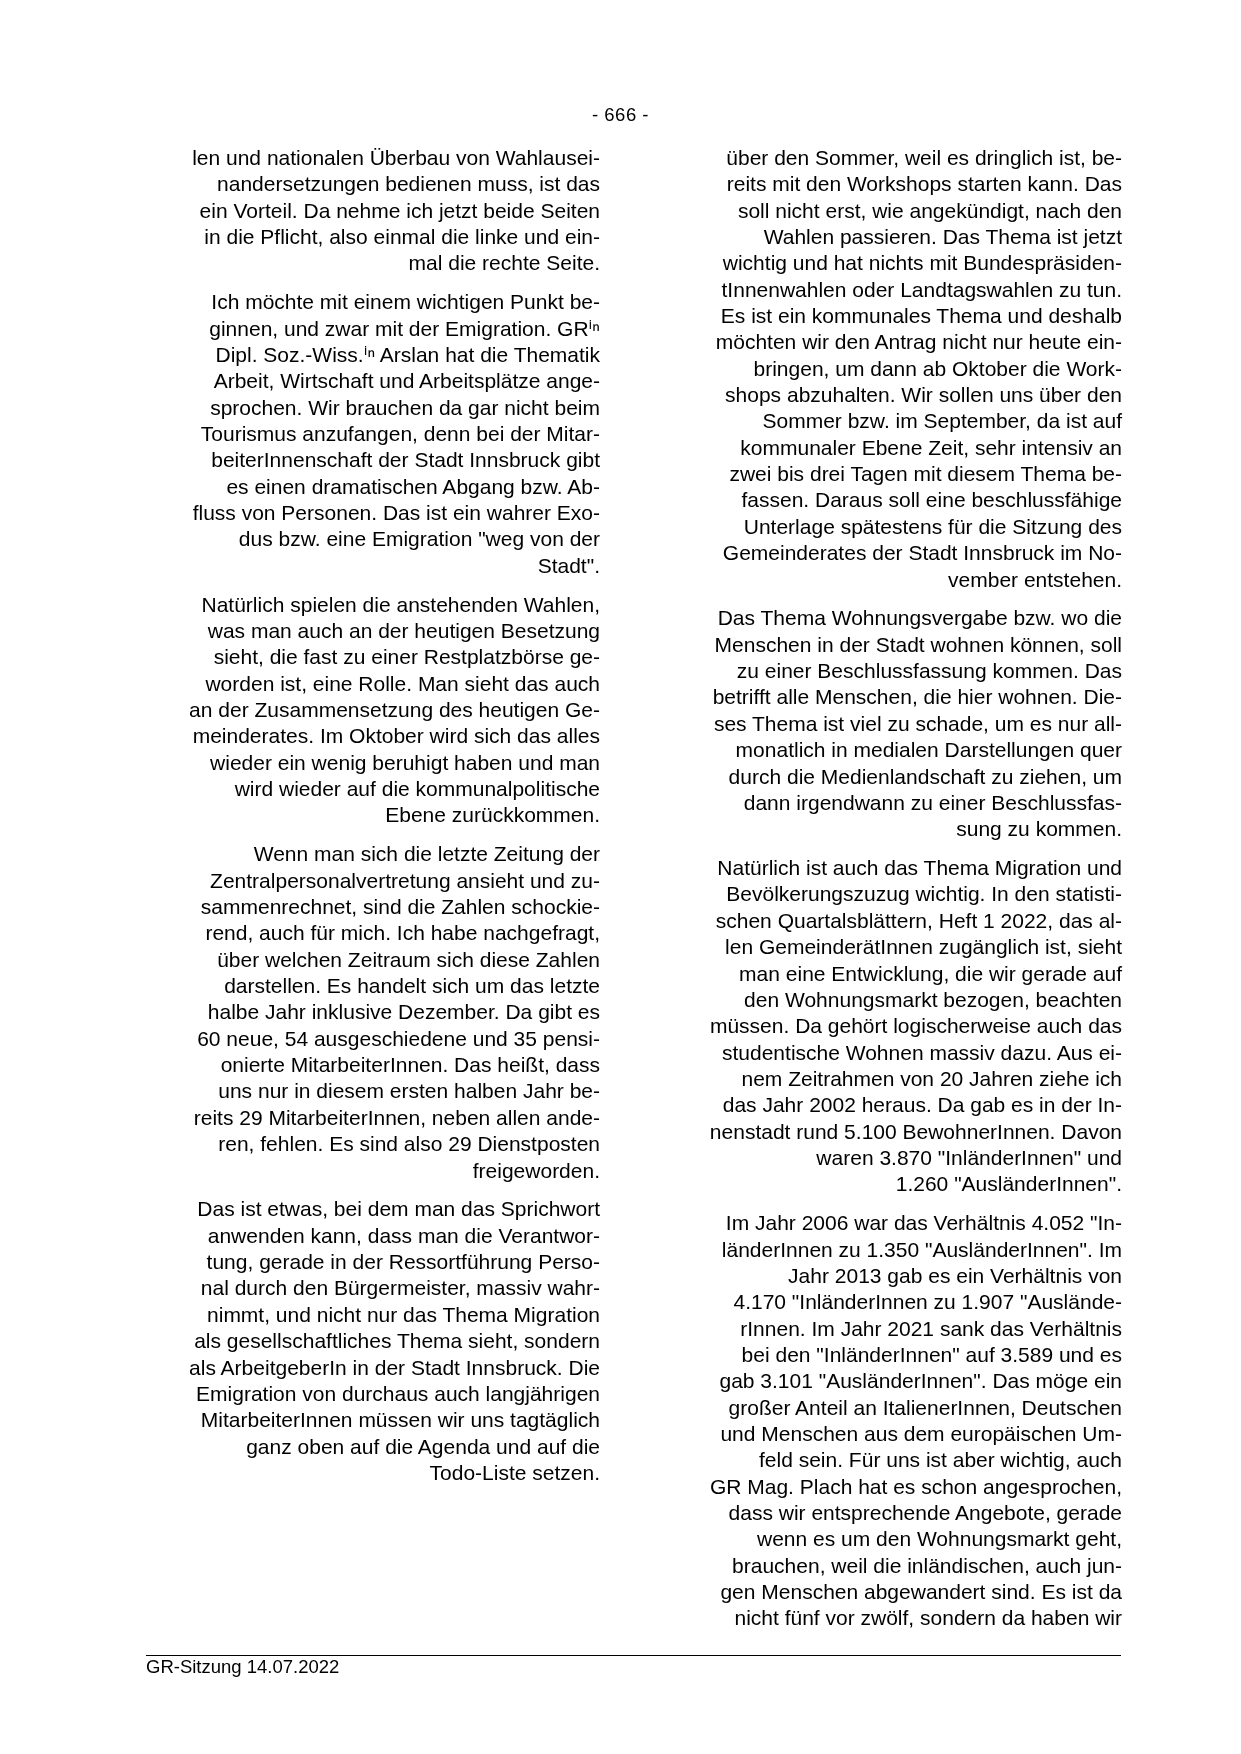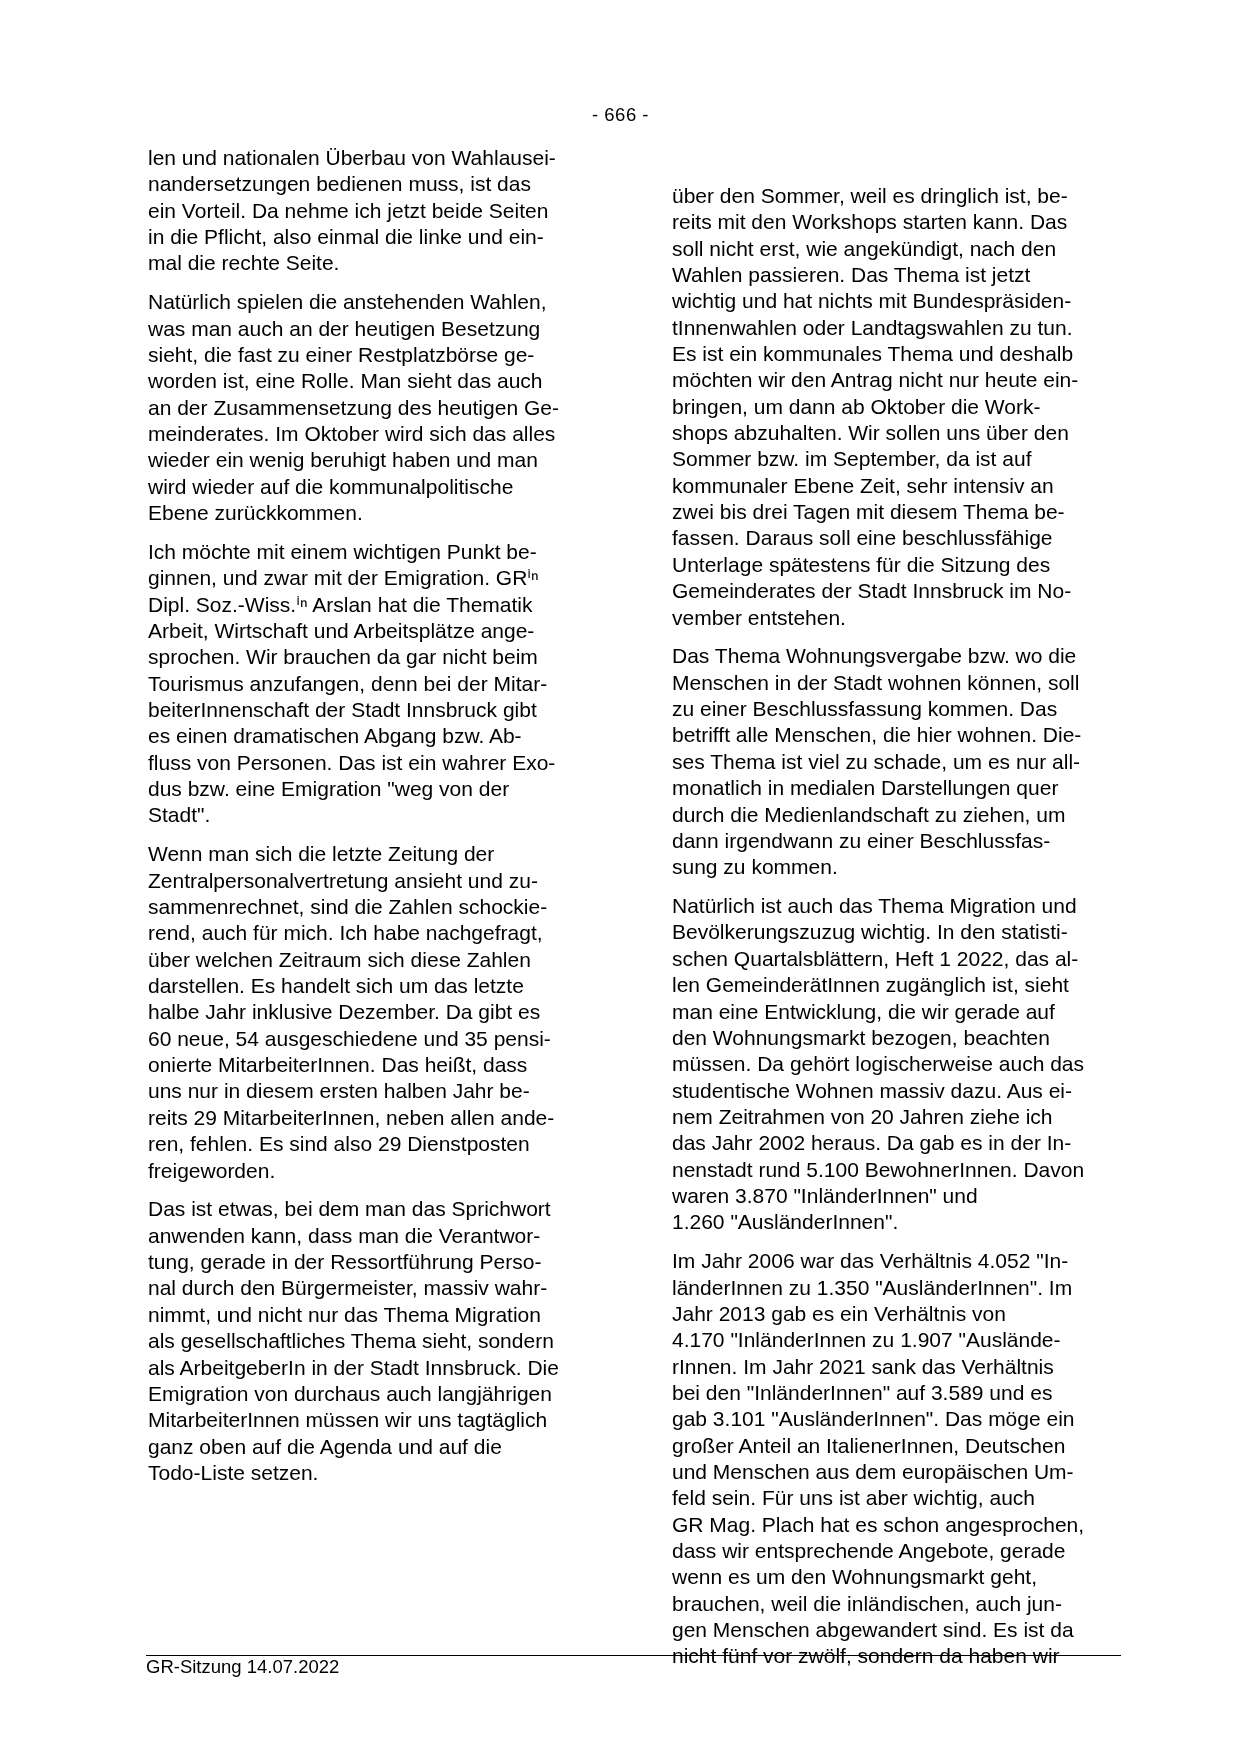--- a/index.html
+++ b/index.html
@@ -28,23 +28,24 @@
   }
   #columns {
     position: absolute;
     top: 145px;
     left: 148px;
     width: 974px;
     display: flex;
   }
   .col {
     flex: 0 0 auto;
+    text-align: right;
   }
   #col-left  { width: 452px; margin-right: 72px; }
-  #col-right { width: 450px; margin-top: 38px; }
+  #col-right { width: 450px; }
   .para {
     margin: 0 0 12.6px 0;
     font-size: 21px;
     line-height: 26.35px;
     white-space: pre;
     letter-spacing: 0px;
   }
   #footer {
     position: absolute;
     top: 1655px;
@@ -63,40 +64,40 @@
   <div id="page-number">- 666 -</div>
 
   <div id="columns">
 
     <div id="col-left" class="col">
       <p class="para">len und nationalen Überbau von Wahlausei-
 nandersetzungen bedienen muss, ist das
 ein Vorteil. Da nehme ich jetzt beide Seiten
 in die Pflicht, also einmal die linke und ein-
 mal die rechte Seite.</p>
-      <p class="para">Natürlich spielen die anstehenden Wahlen,
-was man auch an der heutigen Besetzung
-sieht, die fast zu einer Restplatzbörse ge-
-worden ist, eine Rolle. Man sieht das auch
-an der Zusammensetzung des heutigen Ge-
-meinderates. Im Oktober wird sich das alles
-wieder ein wenig beruhigt haben und man
-wird wieder auf die kommunalpolitische
-Ebene zurückkommen.</p>
       <p class="para">Ich möchte mit einem wichtigen Punkt be-
 ginnen, und zwar mit der Emigration. GRⁱⁿ
 Dipl. Soz.-Wiss.ⁱⁿ Arslan hat die Thematik
 Arbeit, Wirtschaft und Arbeitsplätze ange-
 sprochen. Wir brauchen da gar nicht beim
 Tourismus anzufangen, denn bei der Mitar-
 beiterInnenschaft der Stadt Innsbruck gibt
 es einen dramatischen Abgang bzw. Ab-
 fluss von Personen. Das ist ein wahrer Exo-
 dus bzw. eine Emigration "weg von der
 Stadt".</p>
+      <p class="para">Natürlich spielen die anstehenden Wahlen,
+was man auch an der heutigen Besetzung
+sieht, die fast zu einer Restplatzbörse ge-
+worden ist, eine Rolle. Man sieht das auch
+an der Zusammensetzung des heutigen Ge-
+meinderates. Im Oktober wird sich das alles
+wieder ein wenig beruhigt haben und man
+wird wieder auf die kommunalpolitische
+Ebene zurückkommen.</p>
       <p class="para">Wenn man sich die letzte Zeitung der
 Zentralpersonalvertretung ansieht und zu-
 sammenrechnet, sind die Zahlen schockie-
 rend, auch für mich. Ich habe nachgefragt,
 über welchen Zeitraum sich diese Zahlen
 darstellen. Es handelt sich um das letzte
 halbe Jahr inklusive Dezember. Da gibt es
 60 neue, 54 ausgeschiedene und 35 pensi-
 onierte MitarbeiterInnen. Das heißt, dass
 uns nur in diesem ersten halben Jahr be-

